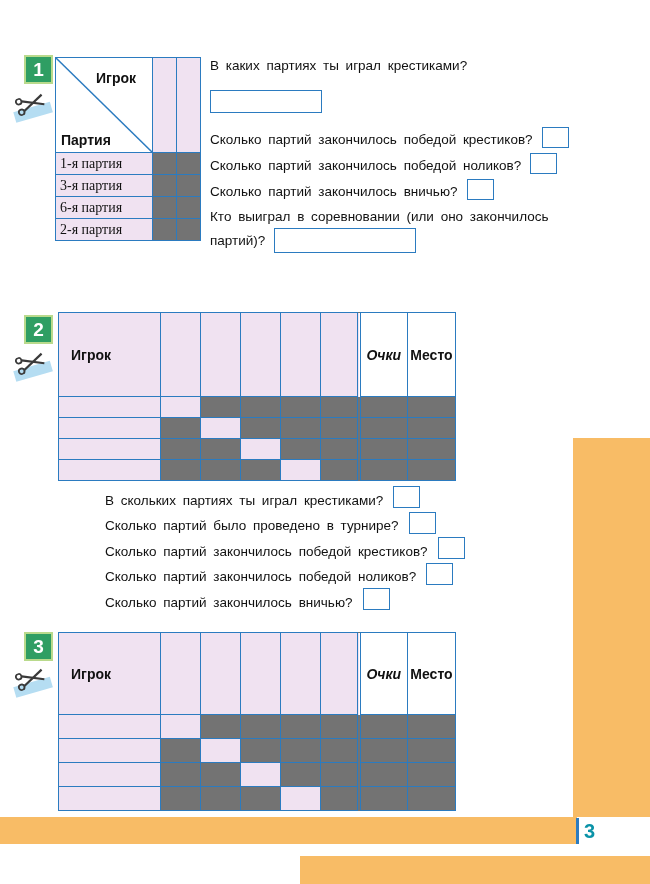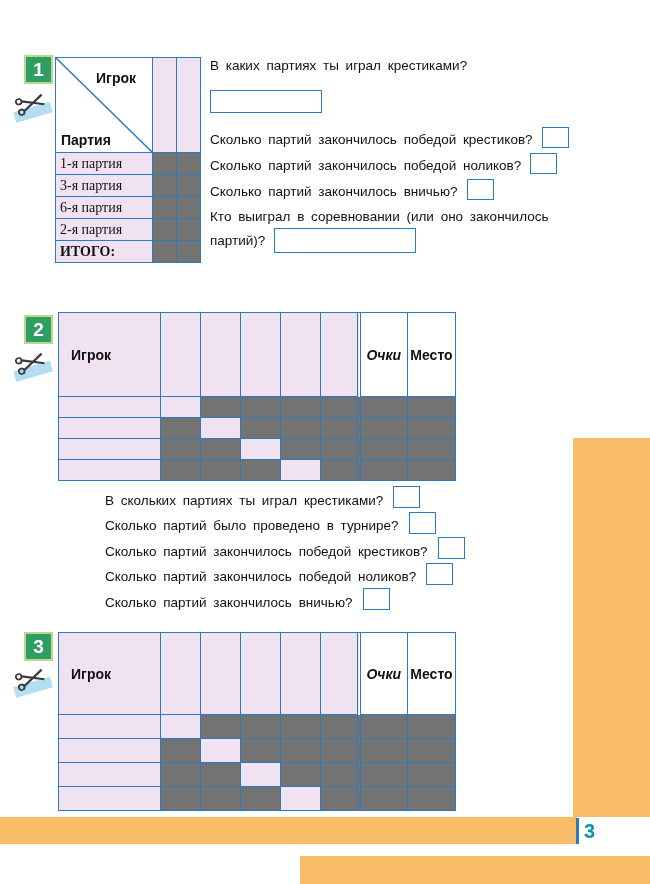--- a/index.html
+++ b/index.html
@@ -151,25 +151,20 @@
     <tr style="height:22px">
       <td class="pink rlabel">6-я партия</td>
       <td></td>
       <td></td>
     </tr>
     <tr style="height:22px">
       <td class="pink rlabel">2-я партия</td>
       <td></td>
       <td></td>
     </tr>
-    <tr style="height:22px">
-      <td class="pink rlabel total">ИТОГО:</td>
-      <td></td>
-      <td></td>
-    </tr>
   </tbody>
     </table>
 
   <div class="qblock" id="q1block">
     <div class="qline"><span class="qtext">В каких партиях ты играл крестиками?</span></div>
     <div class="abox" id="box1"></div>
     <div class="qrow">
       <span class="qtext">Сколько партий закончилось победой крестиков?</span>
       <span class="abox sm"></span>
     </div>

